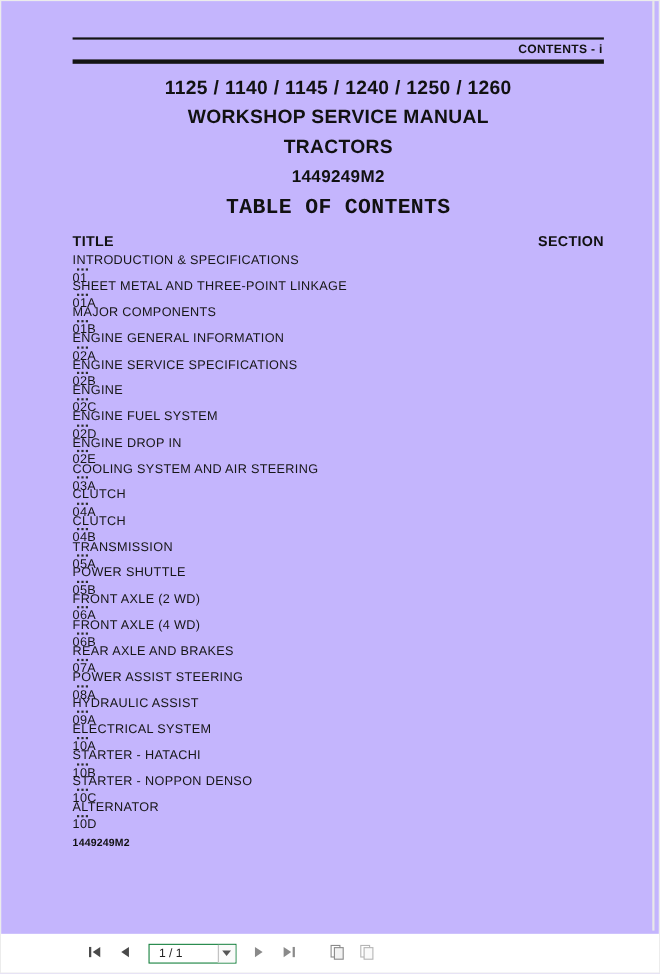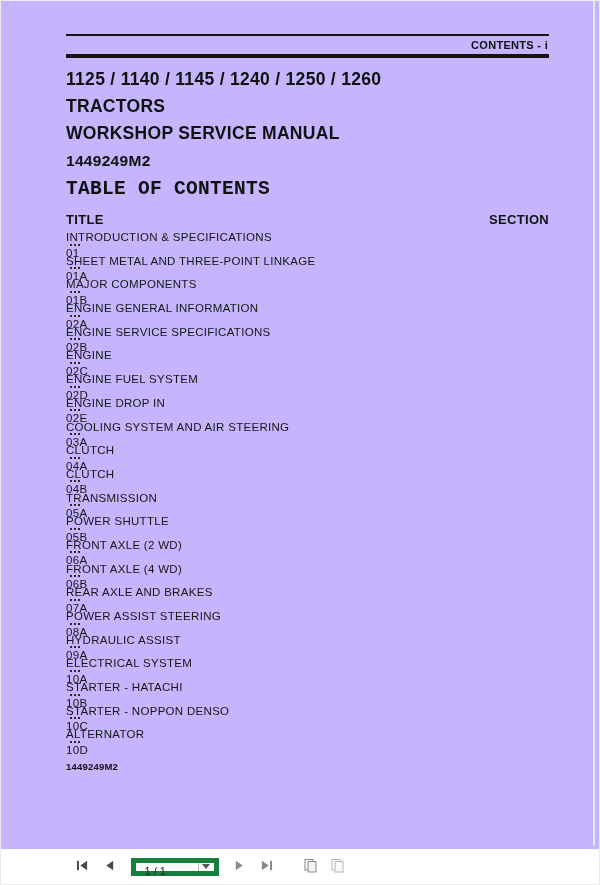--- a/index.html
+++ b/index.html
@@ -26,21 +26,21 @@
   .rule-thin  { height: 2px; background: #141414; margin-top: 33px; }
   .rule-thick { height: 4px; background: #141414; }
   .header-label {
     text-align: right;
     font-weight: bold;
     font-size: 11px;
     letter-spacing: 0.3px;
     padding: 3px 1px 3px 0;
   }
 
-  .title-block { margin-top: 8px; }
+  .title-block { margin-top: 8px; text-align: center; }
   .title-line { font-weight: bold; letter-spacing: 0.3px; }
   .t-model { font-size: 17.5px; line-height: 27px; }
   .t-code  { font-size: 15.5px; line-height: 27px; }
   .t-toc   { font-size: 19.5px; line-height: 31px; font-family: Liberation Mono, monospace; }
 
   .toc-head {
     margin-top: 7px;
     display: flex;
     justify-content: space-between;
     font-weight: bold;
@@ -104,21 +104,21 @@
     width: 18px; height: 18px;
     display: flex;
     align-items: center;
     justify-content: center;
     cursor: pointer;
   }
   .page-box {
     display: flex;
     align-items: stretch;
     height: 18px;
-    border: 5px solid #15803d;
+    border: 1px solid #15803d;
     background: #ffffff;
     margin: 0 3px;
   }
   .page-value {
     width: 62px;
     font-size: 11px;
     line-height: 16px;
     padding-left: 9px;
     color: #222222;
   }
@@ -144,22 +144,22 @@
 
 <div class="doc-page">
   <div class="doc-content">
 
     <div class="rule-thin"></div>
     <div class="header-label">CONTENTS - i</div>
     <div class="rule-thick"></div>
 
     <div class="title-block">
       <div class="title-line t-model">1125 / 1140 / 1145 / 1240 / 1250 / 1260</div>
+      <div class="title-line t-model">WORKSHOP SERVICE MANUAL</div>
       <div class="title-line t-model">TRACTORS</div>
-      <div class="title-line t-model">WORKSHOP SERVICE MANUAL</div>
       <div class="title-line t-code">1449249M2</div>
       <div class="title-line t-toc">TABLE OF CONTENTS</div>
     </div>
 
     <div class="toc-head">
       <span>TITLE</span>
       <span>SECTION</span>
     </div>
 
     <div class="toc-list">

